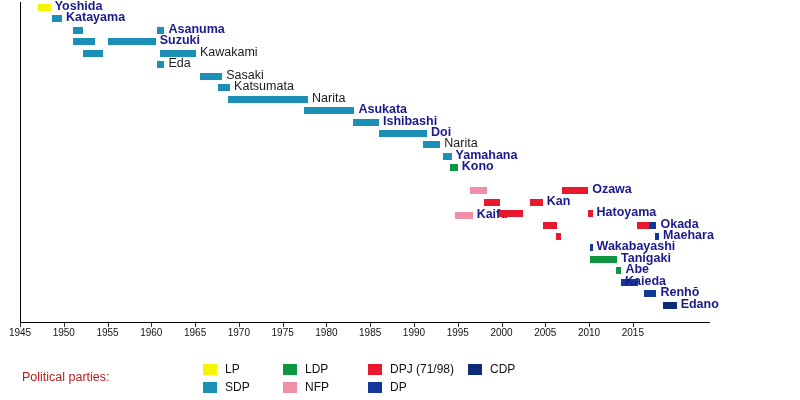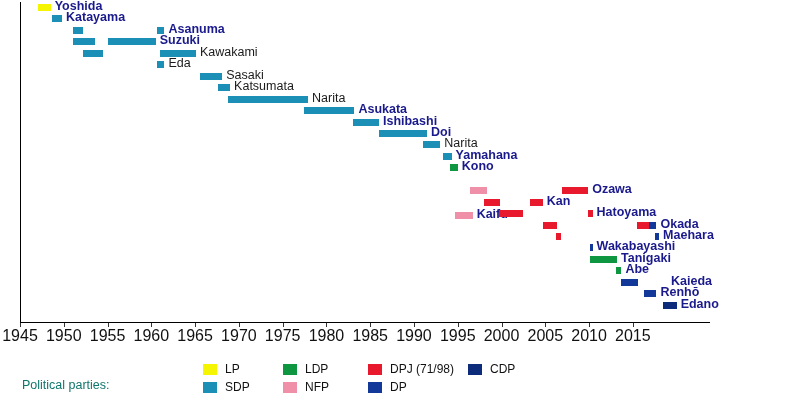--- a/index.html
+++ b/index.html
@@ -67,41 +67,40 @@
   .tick {
     position: absolute;
     top: 323px;
     width: 1px;
     height: 4px;
     background: #333333;
   }
   .tick-label {
     position: absolute;
     top: 327px;
-    font-size: 16px;
+    font-size: 10px;
     color: #111111;
     transform: translateX(-50%);
     white-space: nowrap;
   }
   
   #legend {
     position: absolute;
     left: 0;
     top: 358px;
     width: 800px;
     height: 42px;
   }
   #legend-title {
     position: absolute;
     left: 22px;
     top: 12px;
     font-size: 12.5px;
-    color: #0f766e;
+    color: #b91c1c;
     white-space: nowrap;
-    margin-top: 8px;
   }
   .legend-item {
     position: absolute;
     height: 14px;
   }
   .legend-swatch {
     position: absolute;
     left: 0;
     top: 2px;
     width: 14px;
@@ -226,21 +225,21 @@
         <div class="row" style="top: 252.9px;">
           <div class="bar" title="Tanigaki — LDP" style="left: 589.95px; width: 27.1405px; background: rgb(15, 150, 64);"></div>
           <span class="row-label lbl-navy" style="left: 621.091px;">Tanigaki</span>
         </div>
         <div class="row" style="top: 264.35px;">
           <div class="bar" title="Abe — LDP" style="left: 616.215px; width: 5.253px; background: rgb(15, 150, 64);"></div>
           <span class="row-label lbl-navy" style="left: 625.468px;">Abe</span>
         </div>
         <div class="row" style="top: 275.8px;">
           <div class="bar" title="Kaieda — DP" style="left: 620.593px; width: 17.51px; background: rgb(18, 57, 154);"></div>
-          <span class="row-label lbl-navy" style="left: 671px;">Kaieda</span>
+          <span class="row-label lbl-navy" style="left: 625px;">Kaieda</span>
         </div>
         <div class="row" style="top: 287.25px;">
           <div class="bar" title="Renhō — DP" style="left: 644.231px; width: 12.257px; background: rgb(18, 57, 154);"></div>
           <span class="row-label lbl-navy" style="left: 660.489px;">Renhō</span>
         </div>
         <div class="row" style="top: 298.7px;">
           <div class="bar" title="Edano — CDP" style="left: 662.617px; width: 14.008px; background: rgb(12, 43, 122);"></div>
           <span class="row-label lbl-navy" style="left: 680.625px;">Edano</span>
         </div>
       </div>

